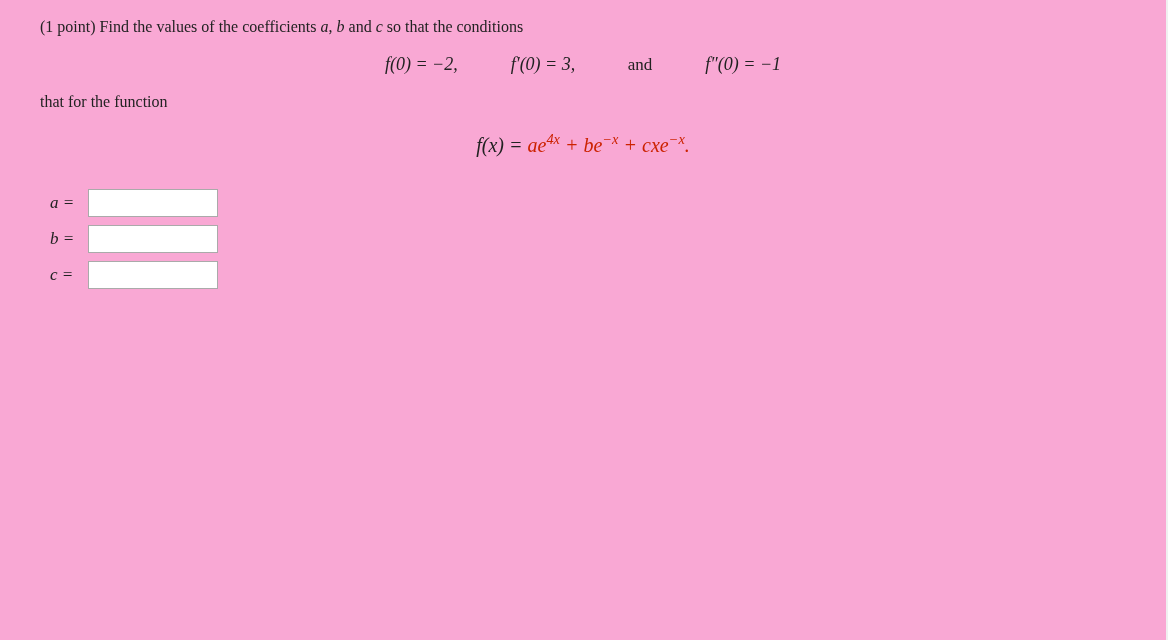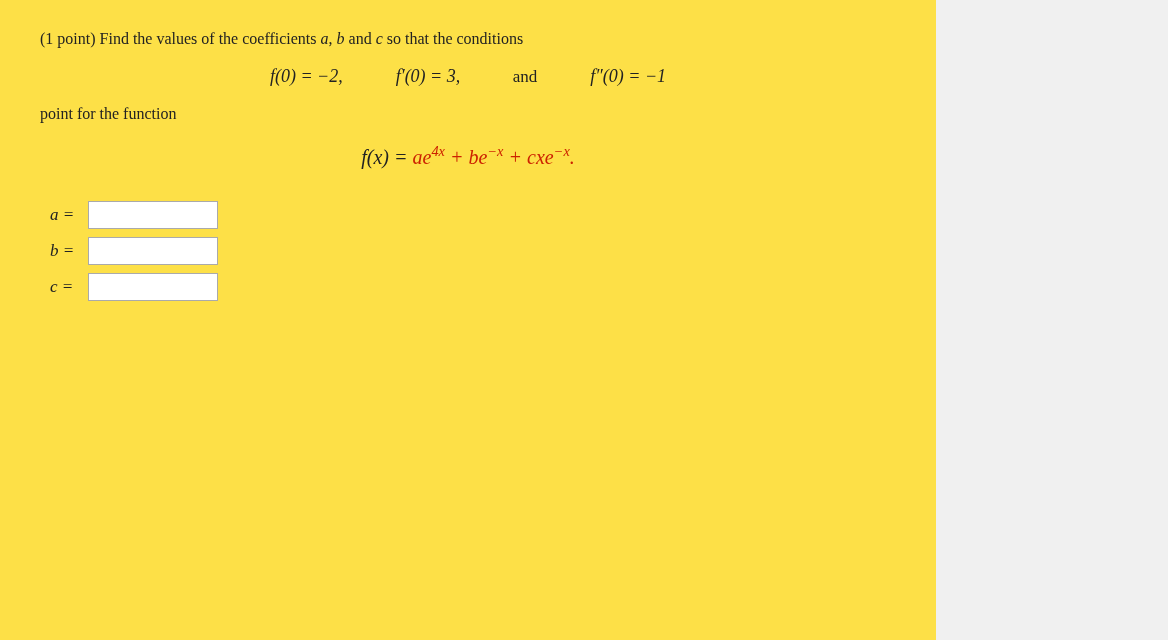--- a/index.html
+++ b/index.html
@@ -12,24 +12,24 @@
       width: 1168px;
       height: 640px;
       background-color: #f0f0f0;
       font-family: Georgia, 'Times New Roman', serif;
       font-size: 16px;
       color: #222;
       overflow: hidden;
     }
 
     .main-container {
-      background-color: #fde047;
-      width: 936px;
+      background-color: #f9a8d4;
+      width: 1166px;
       height: 640px;
-      padding: 30px 40px;
+      padding: 18px 40px;
       position: relative;
     }
 
     .problem-statement {
       font-size: 16px;
       color: #222;
       margin-bottom: 18px;
       font-style: normal;
     }
 
@@ -130,21 +130,21 @@
     <span class="math-black">
       &nbsp;&nbsp;<em>f</em>′(0) = 3,
     </span>
     <span class="and-word">&nbsp;&nbsp;and</span>
     <span class="math-black">
       &nbsp;&nbsp;<em>f</em>″(0) = −1
     </span>
   </div>
 
   <div class="hold-text">
-    <span>point for the function</span>
+    <span>that for the function</span>
   </div>
 
   <div class="func-display">
     <span class="math-black"><em>f</em>(<em>x</em>) = </span>
     <span class="math-red">
       &nbsp;<em>a</em><em>e</em><sup>4<em>x</em></sup>&nbsp;+&nbsp;<em>b</em><em>e</em><sup>−<em>x</em></sup>&nbsp;+&nbsp;<em>cx</em><em>e</em><sup>−<em>x</em></sup>.
     </span>
   </div>
 
   <div class="input-group">

